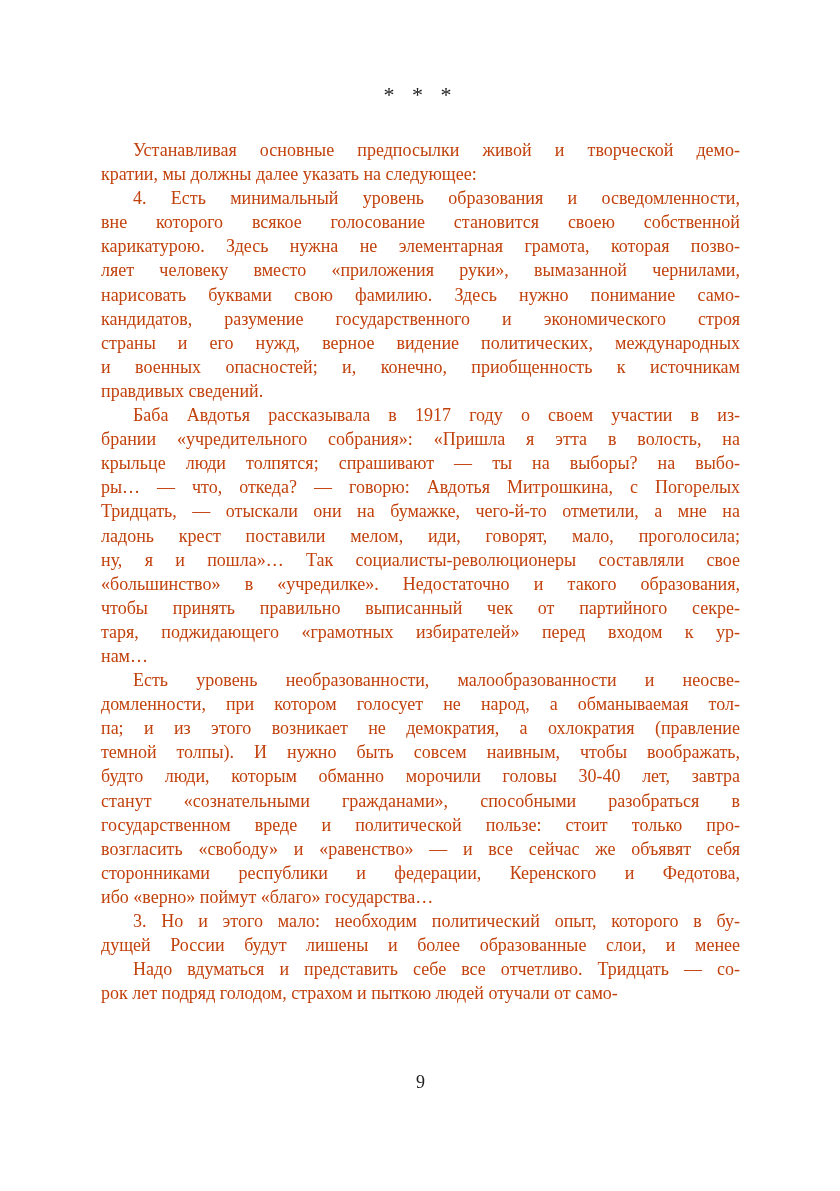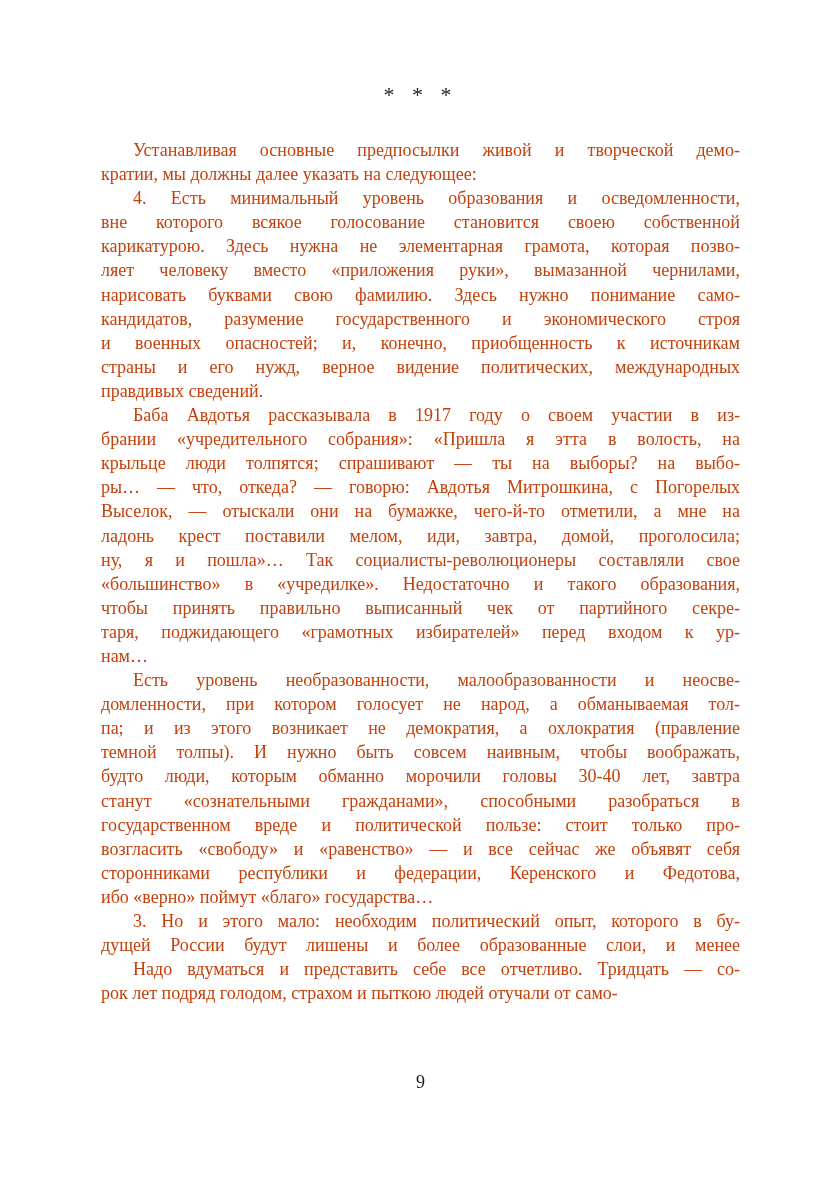--- a/index.html
+++ b/index.html
@@ -71,31 +71,31 @@
         <div class="line first">Устанавливая основные предпосылки живой и творческой демо-</div>
         <div class="line last">кратии, мы должны далее указать на следующее:</div>
       </div>
       <div class="paragraph">
         <div class="line first">4. Есть минимальный уровень образования и осведомленности,</div>
         <div class="line">вне которого всякое голосование становится своею собственной</div>
         <div class="line">карикатурою. Здесь нужна не элементарная грамота, которая позво-</div>
         <div class="line">ляет человеку вместо «приложения руки», вымазанной чернилами,</div>
         <div class="line">нарисовать буквами свою фамилию. Здесь нужно понимание само-</div>
         <div class="line">кандидатов, разумение государственного и экономического строя</div>
+        <div class="line">страны и его нужд, верное видение политических, международных</div>
         <div class="line">и военных опасностей; и, конечно, приобщенность к источникам</div>
-        <div class="line">страны и его нужд, верное видение политических, международных</div>
         <div class="line last">правдивых сведений.</div>
       </div>
       <div class="paragraph">
         <div class="line first">Баба Авдотья рассказывала в 1917 году о своем участии в из-</div>
         <div class="line">брании «учредительного собрания»: «Пришла я этта в волость, на</div>
         <div class="line">крыльце люди толпятся; спрашивают — ты на выборы? на выбо-</div>
         <div class="line">ры… — что, откеда? — говорю: Авдотья Митрошкина, с Погорелых</div>
-        <div class="line">Выселок, — отыскали они на бумажке, чего-й-то отметили, а мне на</div>
-        <div class="line">ладонь крест поставили мелом, иди, завтра, домой, проголосила;</div>
+        <div class="line">Тридцать, — отыскали они на бумажке, чего-й-то отметили, а мне на</div>
+        <div class="line">ладонь крест поставили мелом, иди, говорят, мало, проголосила;</div>
         <div class="line">ну, я и пошла»… Так социалисты-революционеры составляли свое</div>
         <div class="line">«большинство» в «учредилке». Недостаточно и такого образования,</div>
         <div class="line">чтобы принять правильно выписанный чек от партийного секре-</div>
         <div class="line">таря, поджидающего «грамотных избирателей» перед входом к ур-</div>
         <div class="line last">нам…</div>
       </div>
       <div class="paragraph">
         <div class="line first">Есть уровень необразованности, малообразованности и неосве-</div>
         <div class="line">домленности, при котором голосует не народ, а обманываемая тол-</div>
         <div class="line">па; и из этого возникает не демократия, а охлократия (правление</div>

